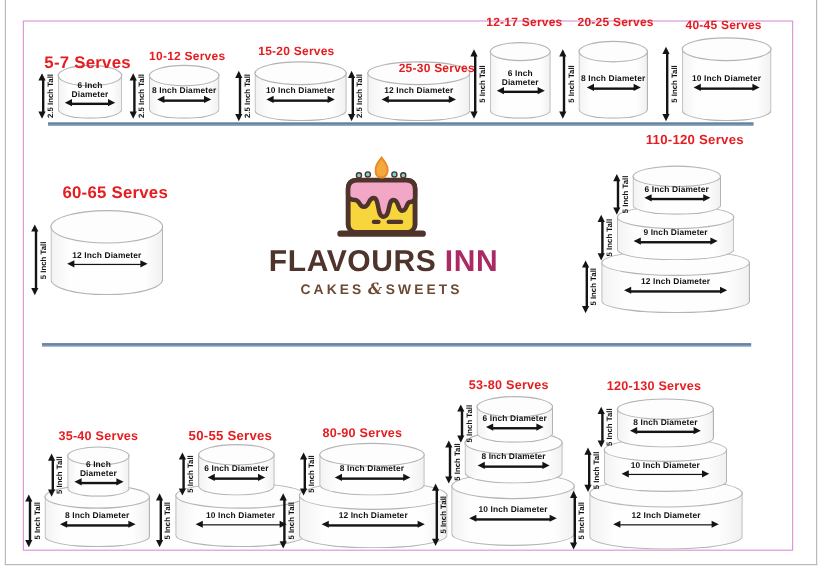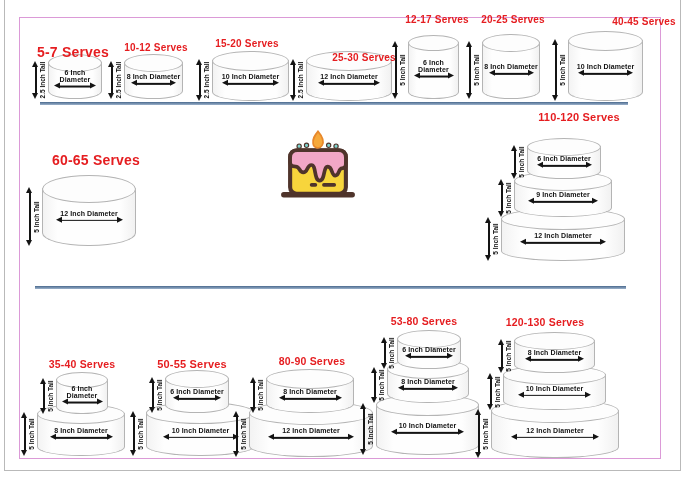--- a/index.html
+++ b/index.html
@@ -77,20 +77,26 @@
       <path d="M50 4 C56 11 58 16 55 21 C52 26 45 25 44 19 C43 13 46 9 50 4 Z" fill="#f6a93b" stroke="#e8882b" stroke-width="2"></path>
 
       <circle cx="27" cy="22" r="2.6" fill="#7fd4cf" stroke="#4f342b" stroke-width="1.4"></circle>
       <circle cx="36" cy="21" r="2.6" fill="#7fd4cf" stroke="#4f342b" stroke-width="1.4"></circle>
       <circle cx="63" cy="21" r="2.6" fill="#7fd4cf" stroke="#4f342b" stroke-width="1.4"></circle>
       <circle cx="72" cy="22" r="2.6" fill="#7fd4cf" stroke="#4f342b" stroke-width="1.4"></circle>
 
       <rect x="40" y="67" width="9" height="4.5" rx="2.2" fill="#4f342b"></rect>
       <rect x="55" y="67" width="17" height="4.5" rx="2.2" fill="#4f342b"></rect>
     </svg>
+    <div class="brand-name">
+      <span>FLAVOURS</span><span class="inn">INN</span>
+    </div>
+    <div class="tagline">
+      <span>CAKES</span><span class="amp">&amp;</span><span>SWEETS</span>
+    </div>
   </div>
 
 <div class="title" style="left: 73px; top: 44px; font-size: 14px;">5-7 Serves</div>
     <div class="tier" style="left: 48px; top: 62px; width: 52px; height: 36px; border-radius: 0px 0px 26px 26px / 0px 0px 8px 8px;">
       <div class="tier-top" style="height: 16px; top: -8px;"></div>
       <div class="dim">
         <div class="dim-text">6 Inch Diameter</div>
         <div class="harrow" style="width: 32px;"></div>
       </div>
     </div>
@@ -139,21 +145,21 @@
     <div class="title" style="left: 513px; top: 14px; font-size: 10px;">20-25 Serves</div>
     <div class="tier" style="left: 482px; top: 42px; width: 56px; height: 56px; border-radius: 0px 0px 28px 28px / 0px 0px 8px 8px;">
       <div class="tier-top" style="height: 16px; top: -8px;"></div>
       <div class="dim">
         <div class="dim-text">8 Inch Diameter</div>
         <div class="harrow" style="width: 35px;"></div>
       </div>
     </div>
     <div class="varrow" style="left: 469px; top: 46px; height: 48px;"></div>
     <div class="vtext" style="left: 449px; top: 65px;">5 Inch Tall</div>
-    <div class="title" style="left: 603px; top: 16px; font-size: 10px; margin-left: 41px;">40-45 Serves</div>
+    <div class="title" style="left: 603px; top: 16px; font-size: 10px;">40-45 Serves</div>
     <div class="tier" style="left: 568px; top: 40px; width: 73px; height: 60px; border-radius: 0px 0px 36.5px 36.5px / 0px 0px 9px 9px;">
       <div class="tier-top" style="height: 18px; top: -9px;"></div>
       <div class="dim">
         <div class="dim-text">10 Inch Diameter</div>
         <div class="harrow" style="width: 45px;"></div>
       </div>
     </div>
     <div class="varrow" style="left: 555px; top: 44px; height: 52px;"></div>
     <div class="vtext" style="left: 535px; top: 65px;">5 Inch Tall</div>
     <div class="title" style="left: 96px; top: 152px; font-size: 14px;">60-65 Serves</div>
@@ -225,21 +231,21 @@
     <div class="vtext" style="left: 113px; top: 428.5px;">5 Inch Tall</div>
     <div class="tier" style="left: 165px; top: 378px; width: 62px; height: 34px; border-radius: 0px 0px 31px 31px / 0px 0px 8px 8px;">
       <div class="tier-top" style="height: 16px; top: -8px;"></div>
       <div class="dim">
         <div class="dim-text">6 Inch Diameter</div>
         <div class="harrow" style="width: 38px;"></div>
       </div>
     </div>
     <div class="varrow" style="left: 152px; top: 382px; height: 26px;"></div>
     <div class="vtext" style="left: 132px; top: 390px;">5 Inch Tall</div>
-    <div class="title" style="left: 312px; top: 355px; font-size: 10.5px;">80-90 Serves</div>
+    <div class="title" style="left: 302px; top: 355px; font-size: 10.5px;">80-90 Serves</div>
     <div class="tier" style="left: 249px; top: 412px; width: 122px; height: 44px; border-radius: 0px 0px 61px 61px / 0px 0px 11px 11px;">
       <div class="tier-top" style="height: 22px; top: -11px;"></div>
       <div class="dim">
         <div class="dim-text">12 Inch Diameter</div>
         <div class="harrow" style="width: 76px;"></div>
       </div>
     </div>
     <div class="varrow" style="left: 236px; top: 416px; height: 36px;"></div>
     <div class="vtext" style="left: 216px; top: 429px;">5 Inch Tall</div>
     <div class="tier" style="left: 266px; top: 378px; width: 86px; height: 34px; border-radius: 0px 0px 43px 43px / 0px 0px 9px 9px;">

